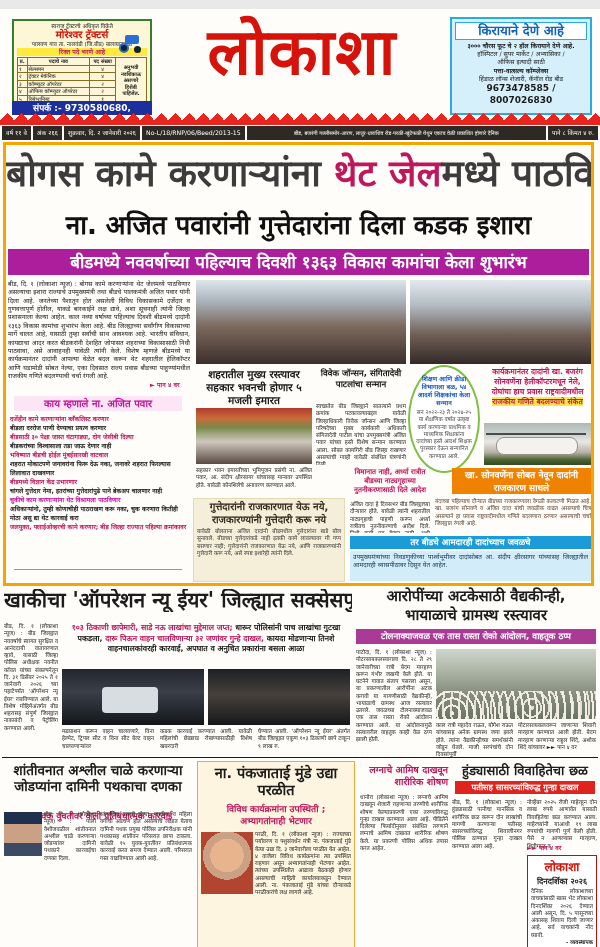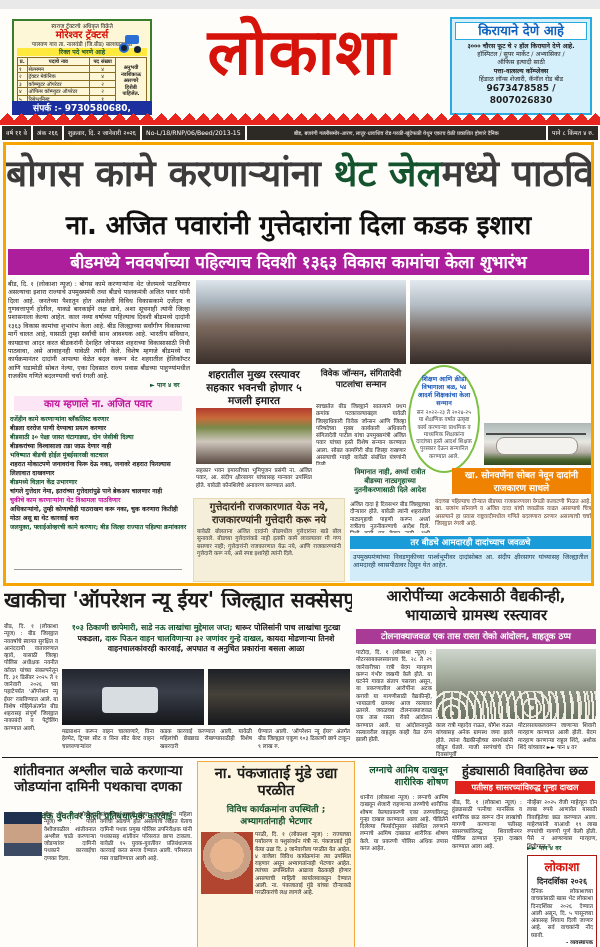--- a/index.html
+++ b/index.html
@@ -2,21 +2,21 @@
 <html><head>
 <meta charset="utf-8">
 <style>
   html,body{margin:0;padding:0;background:#e9e9e9;}
   #paper{position:relative;width:600px;height:947px;background:#fffdfa;margin:9px auto;overflow:hidden;
          font-family:"DejaVu Sans","Liberation Sans",sans-serif;color:#1c1c1c;}
   .abs{position:absolute;}
   .b{font-weight:bold;}
   .c{text-align:center;}
   .j{text-align:justify;}
-  .red{color:#14532d;}
+  .red{color:#be185d;}
   .mag{color:#c0179c;}
   .t5{font-size:5.6px;line-height:1.3;}
   .t6{font-size:6.3px;line-height:1.33;}
   .t9{font-size:9px;line-height:1.25;}
   
   #tractorAd{left:12px;top:10px;width:140px;height:96px;border:2px solid #3a7d2c;background:#fdf7d8;padding:2px 3px;box-sizing:border-box;}
   #tractorAd .ttl{color:#d6130a;font-size:10px;font-weight:bold;text-align:center;line-height:1.05;}
   #tractorAd table{border-collapse:collapse;width:100%;margin-top:1px;}
   #tractorAd td,#tractorAd th{border:1px solid #8a6d1f;font-size:5.2px;padding:0 1px;line-height:1.25;}
   #phoneStrip{left:12px;top:92px;width:140px;height:14px;background:#1b2f9e;color:#fff;font-weight:bold;font-size:9px;text-align:center;line-height:14px;}
@@ -164,20 +164,21 @@
   <div class="abs t5 j cap" style="left:196px;top:458px;width:116px;">सहकार भवन इमारतीच्या भूमिपूजन प्रसंगी ना. अजित पवार, आ. संदीप क्षीरसागर यांच्यासह मान्यवर उपस्थित होते. यावेळी कोनशिलेचे अनावरण करण्यात आले.</div>
 
   <div class="abs b c" style="left:316px;top:359px;width:90px;font-size:8.5px;line-height:1.25;">विवेक जॉन्सन, संगितादेवी पाटलांचा सन्मान</div>
   <div class="abs t5 j" style="left:316px;top:394px;width:90px;height:62px;overflow:hidden;">स्वच्छतेत बीड जिल्ह्याने सातत्याने प्रथम क्रमांक पटकावल्याबद्दल यावेळी जिल्हाधिकारी विवेक जॉन्सन आणि जिल्हा परिषदेच्या मुख्य कार्यकारी अधिकारी संगितादेवी पाटील यांचा उपमुख्यमंत्री अजित पवार यांच्या हस्ते विशेष सन्मान करण्यात आला. सोबत कामगिरी बीड जिल्हा राखणार असल्याची ग्वाही यावेळी संबंधित यंत्रणांनी दिली.</div>
 
   <div class="abs ovl" style="left:408px;top:356px;width:72px;height:108px;">
     <div class="b" style="font-size:6.4px;line-height:1.25;color:#1456b8;">शिक्षण आणि क्रीडा विभागाला बळ, ५४ आदर्श शिक्षकांचा केला सन्मान</div>
     <div class="t5" style="margin-top:2px;color:#444;">सन २०२२-२३ ते २०२४-२५ या शैक्षणिक वर्षात उत्कृष्ट कार्य करणाऱ्या प्राथमिक व माध्यमिक शिक्षकांना दादांच्या हस्ते आदर्श शिक्षक पुरस्कार देऊन सन्मानित करण्यात आले.</div>
   </div>
 
+  <div class="abs b c red" style="left:484px;top:358px;width:107px;font-size:7.6px;line-height:1.3;"><span>कार्यक्रमानंतर दादांनी खा. बजरंग सोनवणेंना हेलीकॉप्टरमधून नेले, दोघांचा हाच प्रवास राष्ट्रवादीमधील </span><span class="hl">राजकीय गणिते बदलण्याचे संकेत</span></div>
   <div class="abs photo" style="left:484px;top:414px;width:107px;height:42px;background:linear-gradient(180deg,#aeb8b6 0%,#cfd6d2 30%,#e9e7e2 45%,#b7b1a8 70%,#47632e 88%,#35491f 100%);">
     <div style="position:absolute;left:12px;top:14px;width:80px;height:16px;background:#f4f2ee;border-radius:8px;border:1px solid #98928a;"></div>
     <div style="position:absolute;left:2px;top:10px;width:100px;height:2px;background:#4a4a4a;"></div>
   </div>
 
   <div class="abs orangeBox" style="left:452px;top:459px;width:139px;height:26px;font-size:9px;line-height:1.4;padding-top:1px;box-sizing:border-box;">खा. सोनवणेंना सोबत नेवून दादांनी राजकारण साधले</div>
   <div class="abs t5 j" style="left:435px;top:489px;width:156px;height:34px;overflow:hidden;color:#5a3a23;">यंदाच्या पहिल्याच दौऱ्यात बीडच्या राजकारणाला वेगळी कलाटणी मिळत आहे. खा. बजरंग सोनवणे व अजित दादा यांची जवळीक वाढत असल्याचे चित्र असल्याने हा प्रवास राष्ट्रवादीमधील गणिते बदलणारा ठरणार असल्याची चर्चा जिल्ह्यात रंगली आहे.</div>
 
   <div class="abs b c red" style="left:350px;top:459px;width:80px;font-size:7px;line-height:1.3;">विमानात नाही, अर्ध्या रात्रीत बीडच्या नाट्यगृहाच्या नुतनीकरणासाठी दिले आदेश</div>
   <div class="abs t5 j" style="left:350px;top:492px;width:80px;height:32px;overflow:hidden;">अजित दादा हे दिवसभर बीड जिल्ह्याच्या दौऱ्यावर होते. यावेळी त्यांनी शहरातील नाट्यगृहाची पाहणी करून अर्ध्या रात्रीतच नुतनीकरणाचे आदेश दिले. निधी कमी पडू देणार नाही, अशी ग्वाहीही त्यांनी यावेळी दिली.</div>

